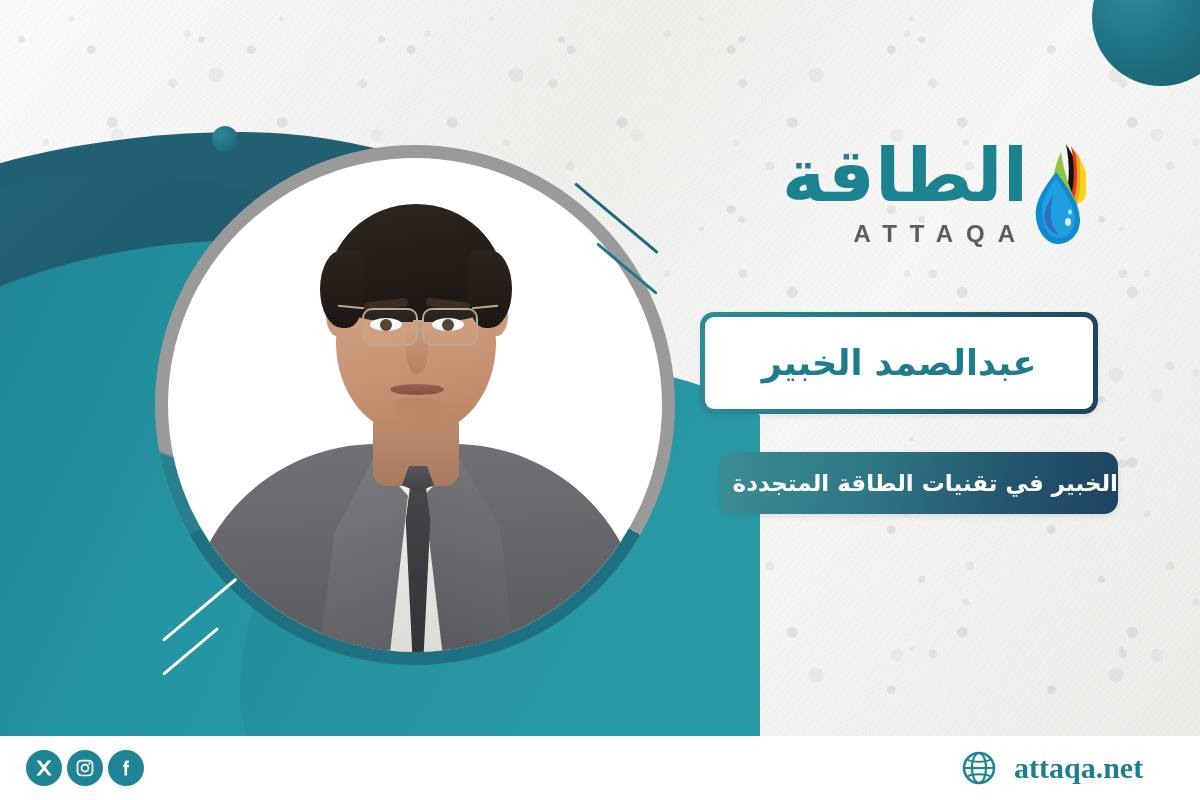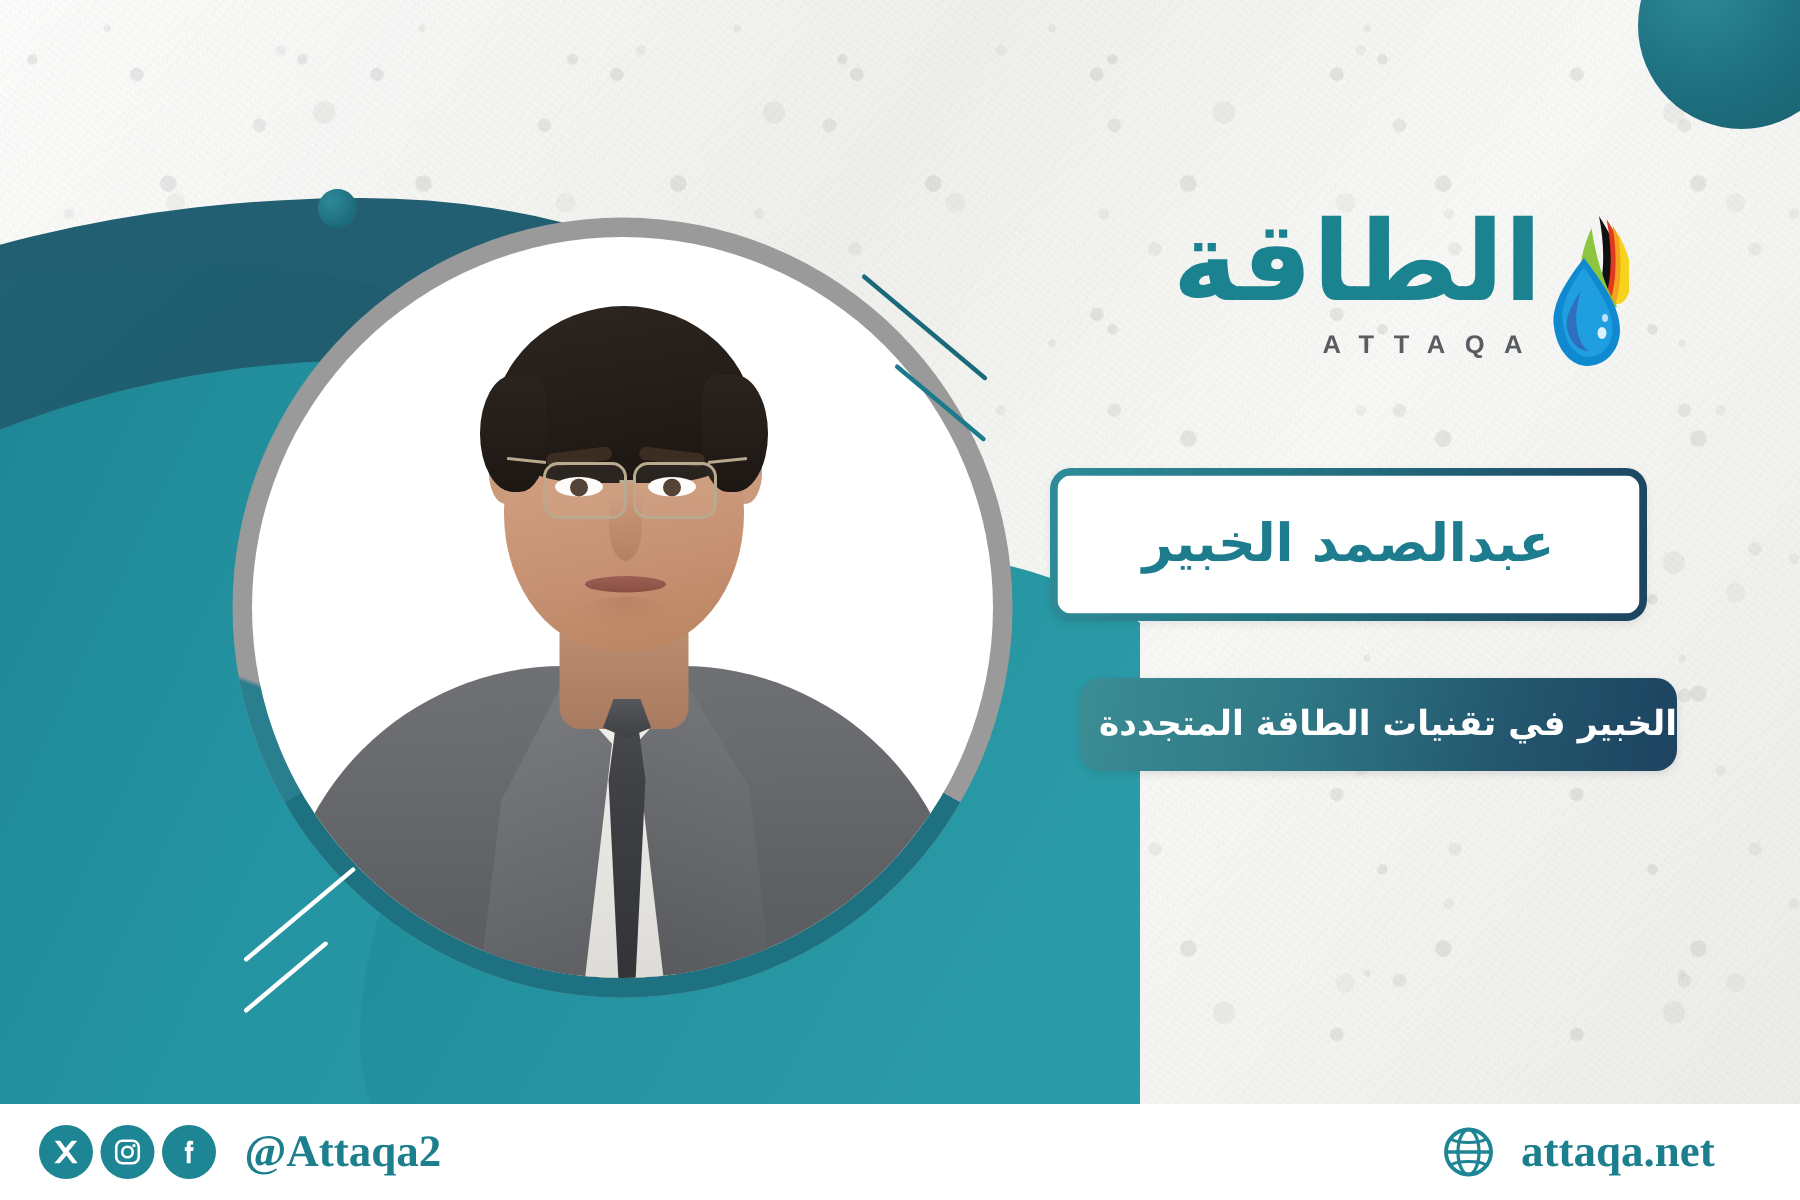--- a/index.html
+++ b/index.html
@@ -195,21 +195,21 @@
   .logo-ar{
     position:absolute;right:52px;top:-2px;
     font-family:"DejaVu Sans","Liberation Sans",sans-serif;
     font-size:74px;font-weight:700;color:#1b8290;
     letter-spacing:-2px;line-height:1;direction:rtl;
     white-space:nowrap;
   }
   .logo-en{
     position:absolute;right:52px;top:80px;
     font-family:"Liberation Sans",sans-serif;
-    font-size:17px;font-weight:700;color:#595c61;
+    font-size:24px;font-weight:700;color:#595c61;
     letter-spacing:13px;white-space:nowrap;
   }
   .logo-drop{position:absolute;right:-6px;top:2px;width:56px;height:108px;}
 
   
   .name-box{
     position:absolute;left:700px;top:312px;width:398px;height:102px;
     background:#ffffff;border-radius:14px;
     box-sizing:border-box;
     display:flex;align-items:center;justify-content:center;
@@ -356,21 +356,20 @@
           <rect x="3" y="3" width="18" height="18" rx="5" fill="none" stroke="#ffffff" stroke-width="2.1"></rect>
           <circle cx="12" cy="12" r="4.2" fill="none" stroke="#ffffff" stroke-width="2.1"></circle>
           <circle cx="17.2" cy="6.8" r="1.3" fill="#ffffff"></circle>
         </svg>
       </span>
       <span class="sico">
         <svg width="20" height="20" viewBox="0 0 24 24">
             <path fill="#ffffff" d="M15.4 8.2h-2.1V6.8c0-.7.4-.9.7-.9h1.3V3.1L13.1 3c-2.3 0-2.9 1.7-2.9 2.8v2.4H8.6v2.9h1.6V21h3.1v-9.9h2.1l.3-2.9z"></path>
           </svg>
       </span>
-      <span class="f-label">@Attaqa2</span>
     </div>
 
 
     <div class="f-seg f-web">
       <span class="webico">
         <svg width="38" height="38" viewBox="0 0 38 38">
           <circle cx="19" cy="19" r="15" fill="none" stroke="#1d8593" stroke-width="2.6"></circle>
           <ellipse cx="19" cy="19" rx="7" ry="15" fill="none" stroke="#1d8593" stroke-width="2.2"></ellipse>
           <line x1="4" y1="19" x2="34" y2="19" stroke="#1d8593" stroke-width="2.2"></line>
           <path d="M7.4 10.5 C12 13.4 26 13.4 30.6 10.5" fill="none" stroke="#1d8593" stroke-width="2"></path>

